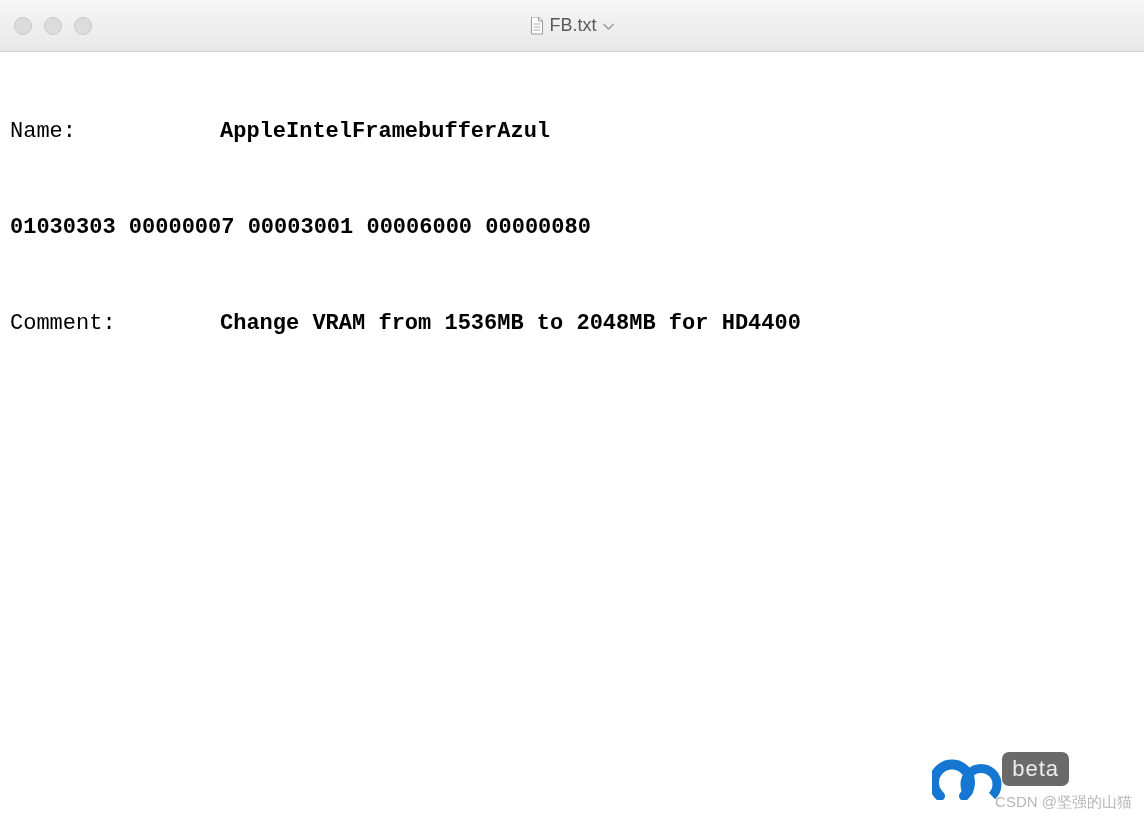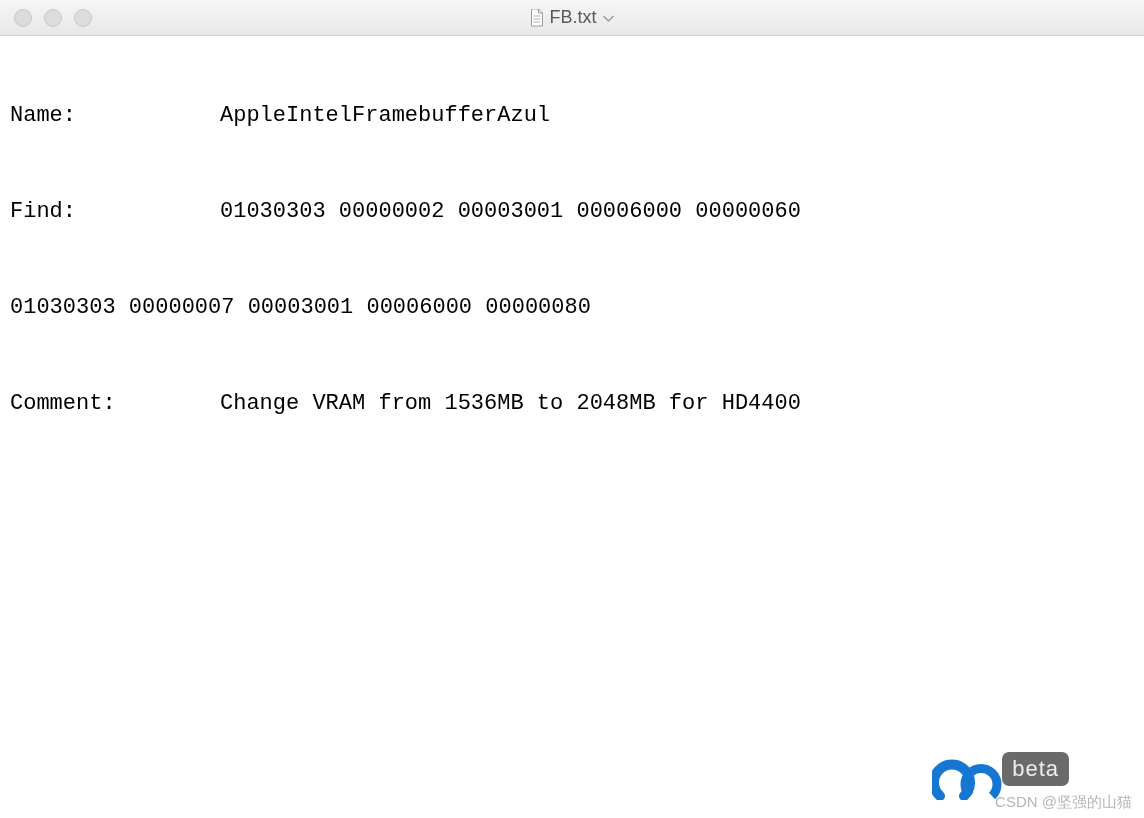--- a/index.html
+++ b/index.html
@@ -9,21 +9,21 @@
     }
     body {
       width: 1144px;
       height: 818px;
       background: #ffffff;
       font-family: Menlo, Monaco, "Courier New", monospace;
       overflow: hidden;
       position: relative;
     }
     .titlebar {
-      height: 36px;
+      height: 52px;
       background: linear-gradient(to bottom, #f6f6f6, #e8e8e8);
       border-bottom: 1px solid #d0d0d0;
       display: flex;
       align-items: center;
       position: relative;
     }
     .traffic-lights {
       display: flex;
       gap: 12px;
       padding-left: 14px;
@@ -65,20 +65,21 @@
     }
     .row {
       display: flex;
     }
     .label {
       width: 210px;
       flex-shrink: 0;
     }
     .value {
       flex: 1;
+      font-weight: bold;
     }
     .watermark-pc {
       position: absolute;
       right: 75px;
       bottom: 18px;
       display: flex;
       align-items: center;
       gap: 0;
     }
     .pc-logo {
@@ -132,24 +133,20 @@
     </span>
   </div>
 </div>
 
 <div class="content">
   <div class="row">
     <span class="label">Name:</span>
     <span class="value">AppleIntelFramebufferAzul</span>
   </div>
   <div class="row">
-    <span class="label">Find:</span>
-    <span class="value">01030303 00000002 00003001 00006000 00000060</span>
-  </div>
-  <div class="row">
     <span class="value">01030303 00000007 00003001 00006000 00000080</span>
   </div>
   <div class="row">
     <span class="label">Comment:</span>
     <span class="value">Change VRAM from 1536MB to 2048MB for HD4400</span>
   </div>
 </div>
 
 <div class="watermark-pc">
   <span class="pc-logo">

